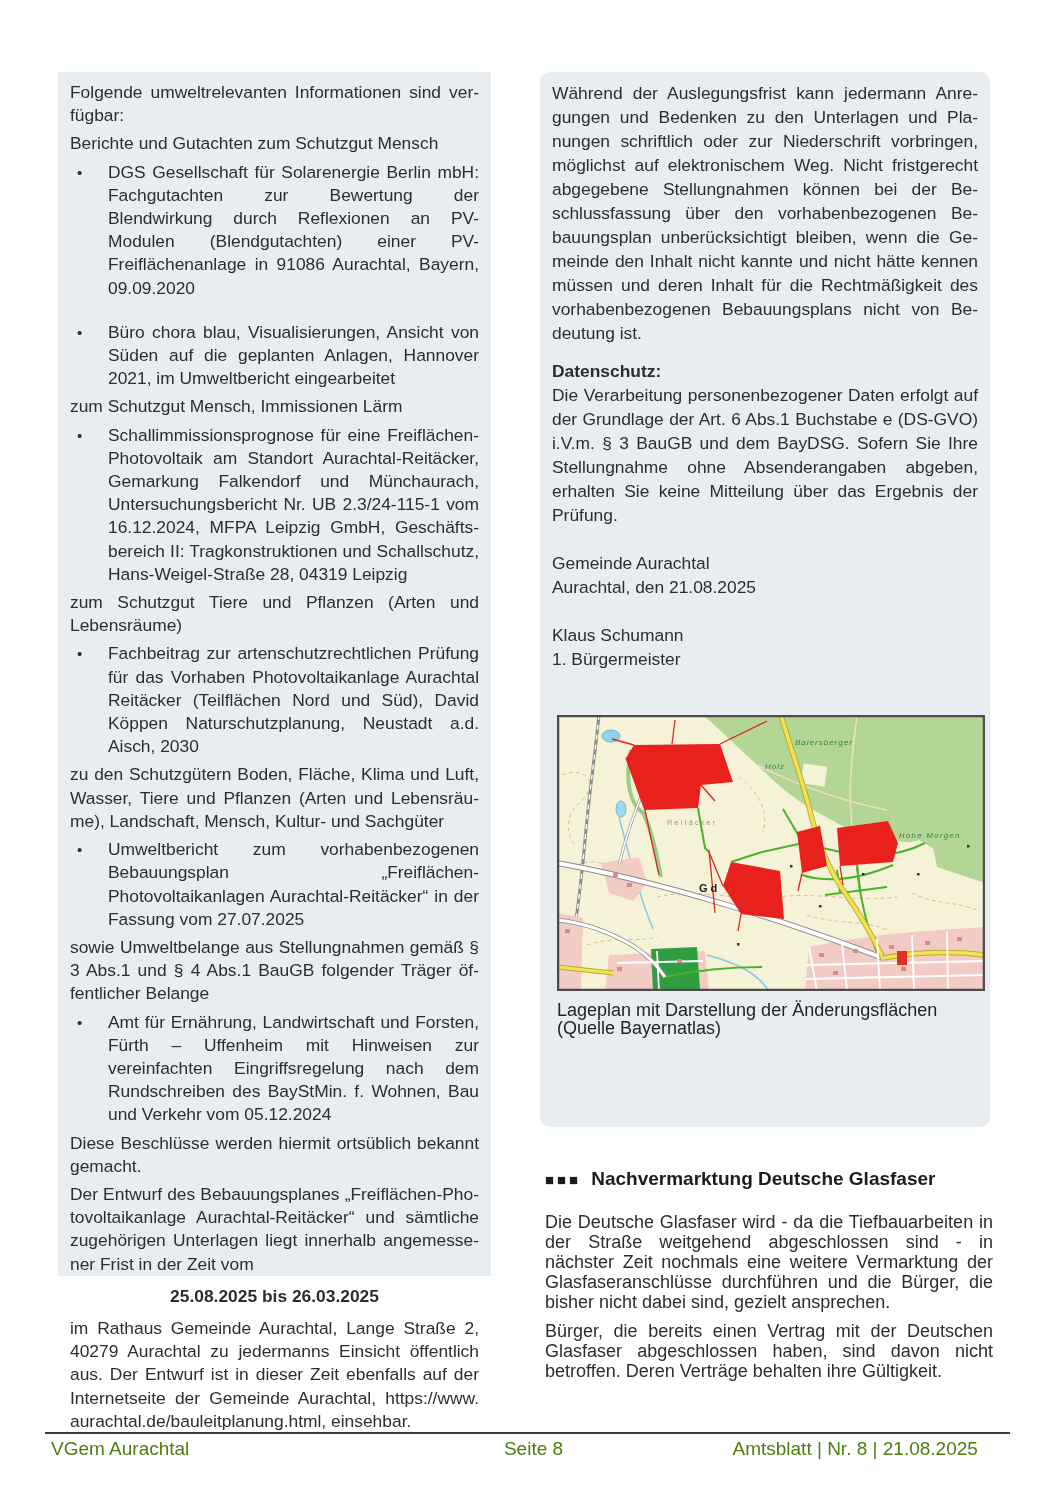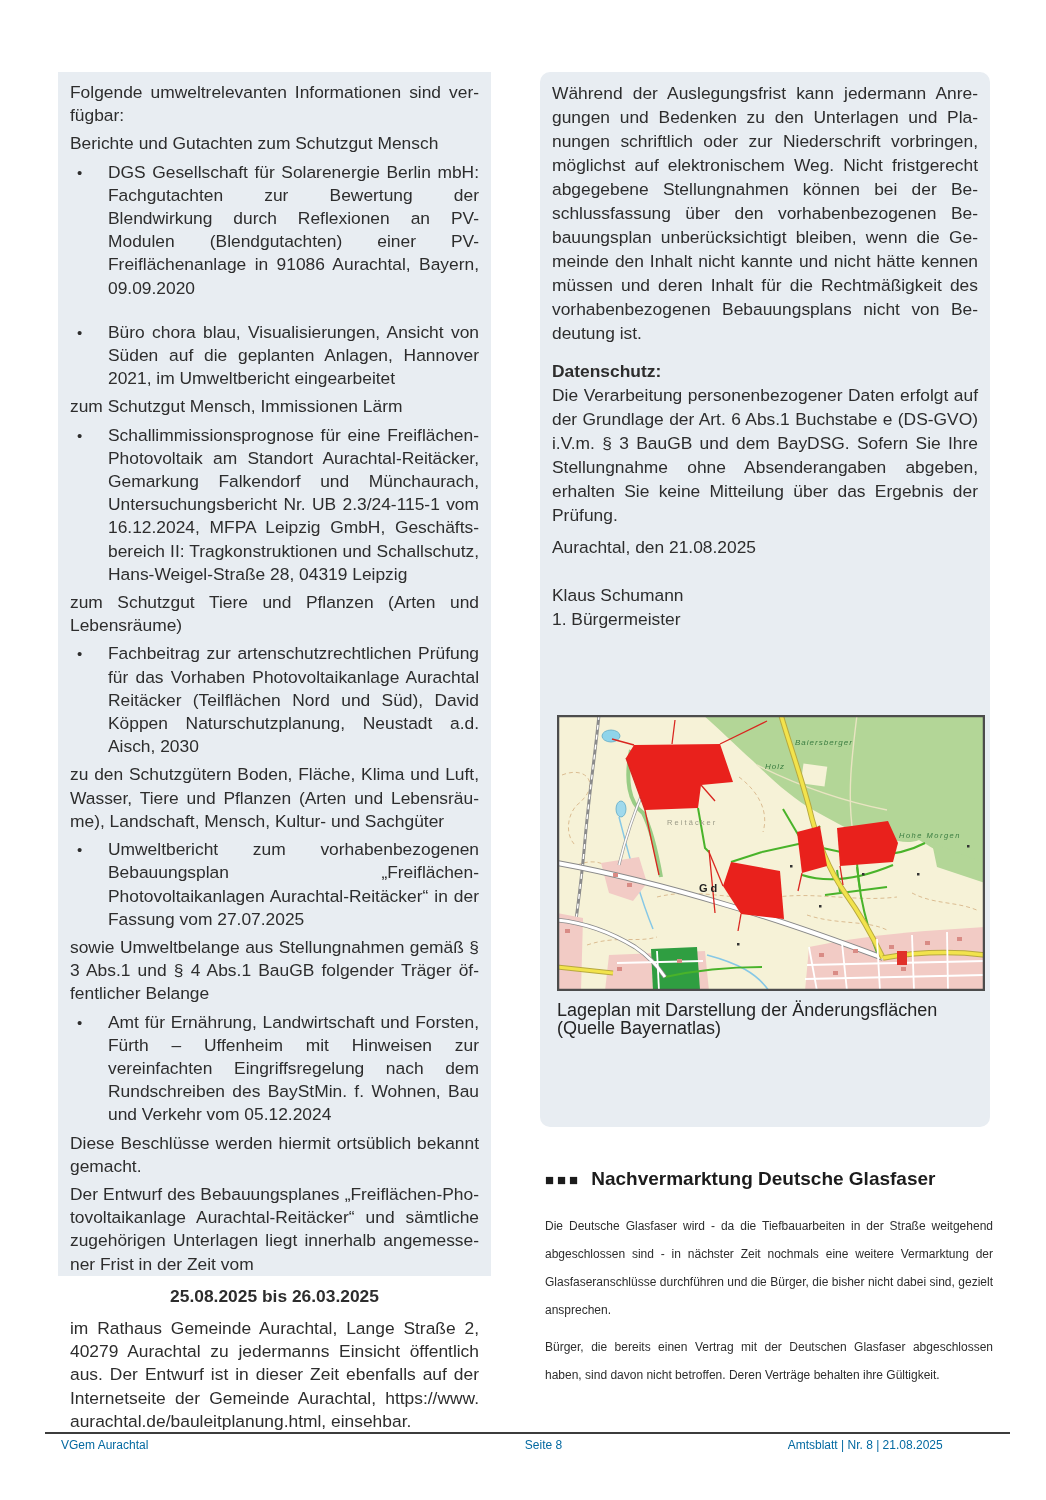--- a/index.html
+++ b/index.html
@@ -21,23 +21,23 @@
   .bold{font-weight:bold;}
   .date-line{font-weight:bold;text-align:center !important;margin:9px 0 9px !important;}
   .sig{margin:0 !important;text-align:left;}
   .sig-gap{margin-top:24px !important;}
   .map-wrap{position:absolute;left:17px;top:643px;width:428px;}
   .map-frame{display:block;}
   .map-caption{font-size:18px;line-height:18px;margin-top:10px;color:#242424;text-align:left;}
   #glasfaser{position:absolute;left:545px;top:1168px;width:448px;}
   #glasfaser h3{font-size:19px;margin:0 0 22px;display:flex;align-items:center;color:#1c1c1c;}
   #glasfaser h3 .sq{font-size:15px;letter-spacing:3px;margin-right:10px;line-height:19px;}
-  #glasfaser p{font-size:12px;line-height:28px;text-align:justify;margin:0 0 9px;}
+  #glasfaser p{font-size:18px;line-height:20px;text-align:justify;margin:0 0 9px;}
   #footer-rule{position:absolute;left:45px;top:1432px;width:965px;border-top:2px solid #3c3c3c;}
-  #footer-row{position:absolute;left:61px;top:1438px;width:965px;display:flex;font-size:12px;color:#0369a1;}
+  #footer-row{position:absolute;left:51px;top:1438px;width:965px;display:flex;font-size:19px;color:#4d7c0f;}
   #footer-row .fl{flex:1;text-align:left;}
   #footer-row .fc{flex:1;text-align:center;}
   #footer-row .fr{flex:1;text-align:center;}
 </style>
 </head>
 <body>
 
 <div id="page">
 
   <section class="panel" id="left-box">
@@ -86,20 +86,21 @@
     <p>Der Entwurf des Bebauungsplanes „Freiflächen-Pho­tovoltaikanlage Aurachtal-Reitäcker“ und sämtliche zugehörigen Unterlagen liegt innerhalb angemesse­ner Frist in der Zeit vom</p>
     <p class="date-line">25.08.2025 bis 26.03.2025</p>
     <p>im Rathaus Gemeinde Aurachtal, Lange Straße 2, 40279 Aurachtal zu jedermanns Einsicht öffentlich aus. Der Entwurf ist in dieser Zeit ebenfalls auf der Internetseite der Gemeinde Aurachtal, https://www.​aurachtal.de/bauleitplanung.html, einsehbar.</p>
   </section>
 
   <section class="panel" id="right-box">
     <p>Während der Auslegungsfrist kann jedermann Anre­gungen und Bedenken zu den Unterlagen und Pla­nungen schriftlich oder zur Niederschrift vorbringen, möglichst auf elektronischem Weg. Nicht fristgerecht abgegebene Stellungnahmen können bei der Be­schlussfassung über den vorhabenbezogenen Be­bauungsplan unberücksichtigt bleiben, wenn die Ge­meinde den Inhalt nicht kannte und nicht hätte kennen müssen und deren Inhalt für die Rechtmäßigkeit des vorhabenbezogenen Bebauungsplans nicht von Be­deutung ist.</p>
     <p class="bold sig" style="margin-top:14px !important;">Datenschutz:</p>
     <p>Die Verarbeitung personenbezogener Daten erfolgt auf der Grundlage der Art. 6 Abs.1 Buchstabe e (DS-GVO) i.V.m. § 3 BauGB und dem BayDSG. Sofern Sie Ihre Stellungnahme ohne Absenderangaben abge­ben, erhalten Sie keine Mitteilung über das Ergebnis der Prüfung.</p>
 
+    <p class="sig sig-gap">Gemeinde Aurachtal</p>
     <p class="sig">Aurachtal, den 21.08.2025</p>
     <p class="sig sig-gap">Klaus Schumann</p>
     <p class="sig">1. Bürgermeister</p>
 
     <figure class="map-wrap" style="margin:0;">
       <svg class="map-frame" width="428" height="276" viewBox="0 0 428 276" xmlns="http://www.w3.org/2000/svg">
         <rect x="0" y="0" width="428" height="276" fill="#f6f2d7"></rect>
 
         <g stroke="#d3ab7c" stroke-width="0.9" fill="none" stroke-dasharray="4 3" opacity="0.85">
           <path d="M5,60 C30,50 45,70 20,90 C10,100 8,120 18,130"></path>

